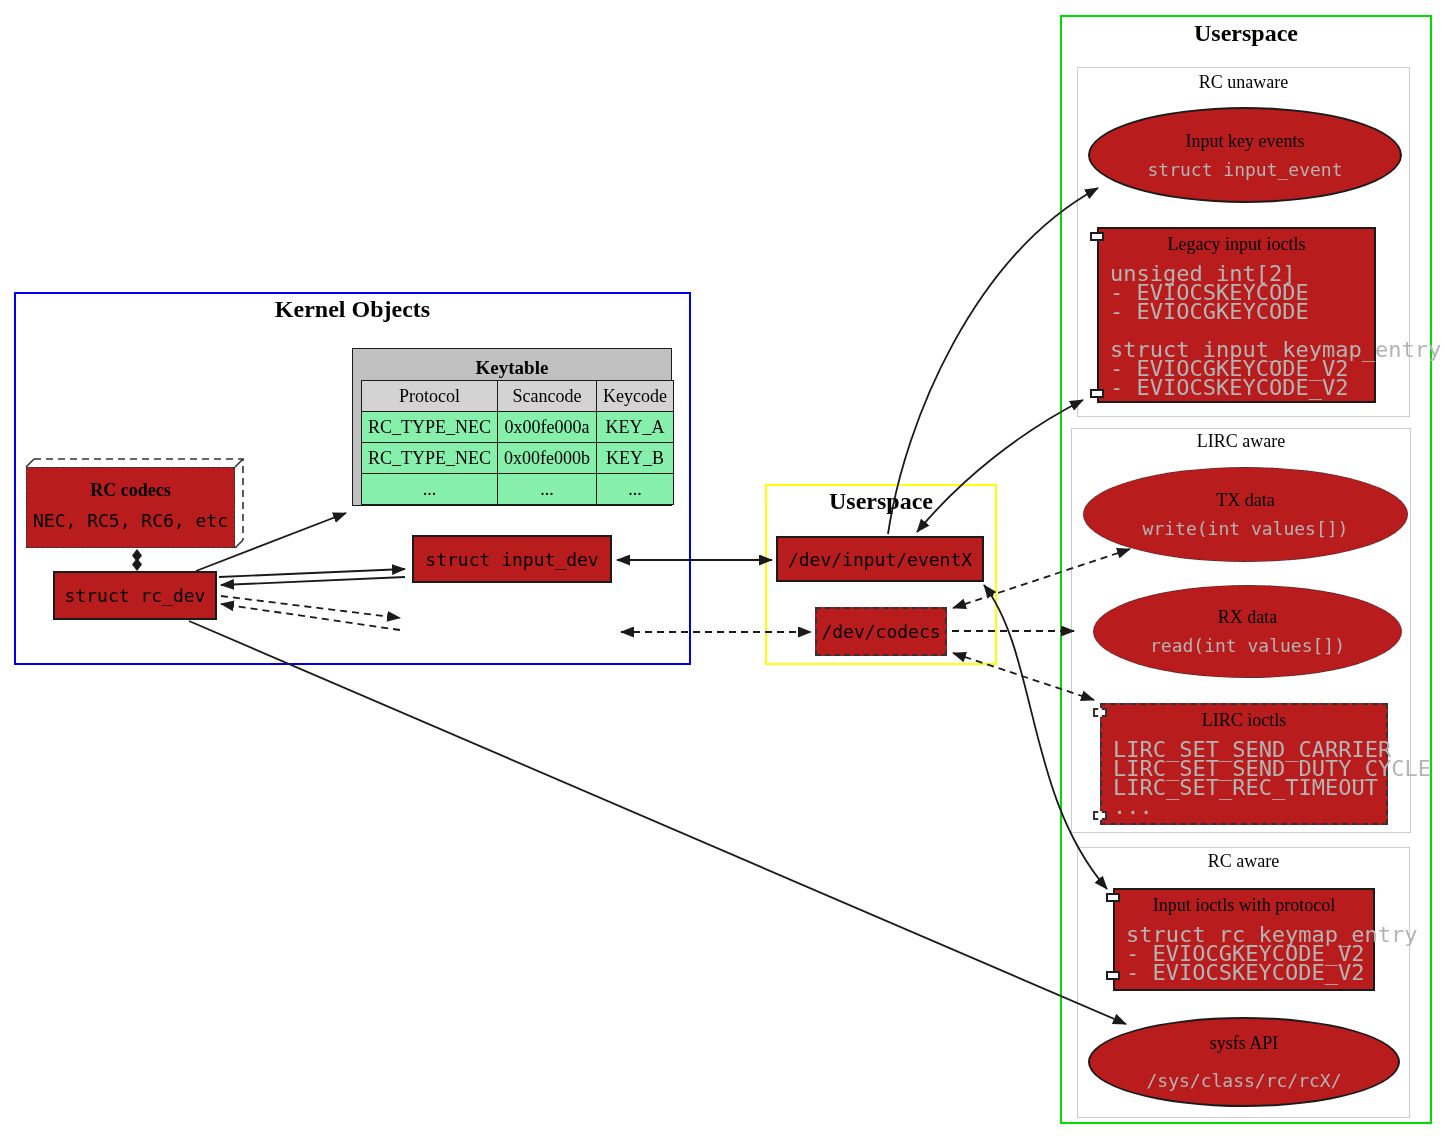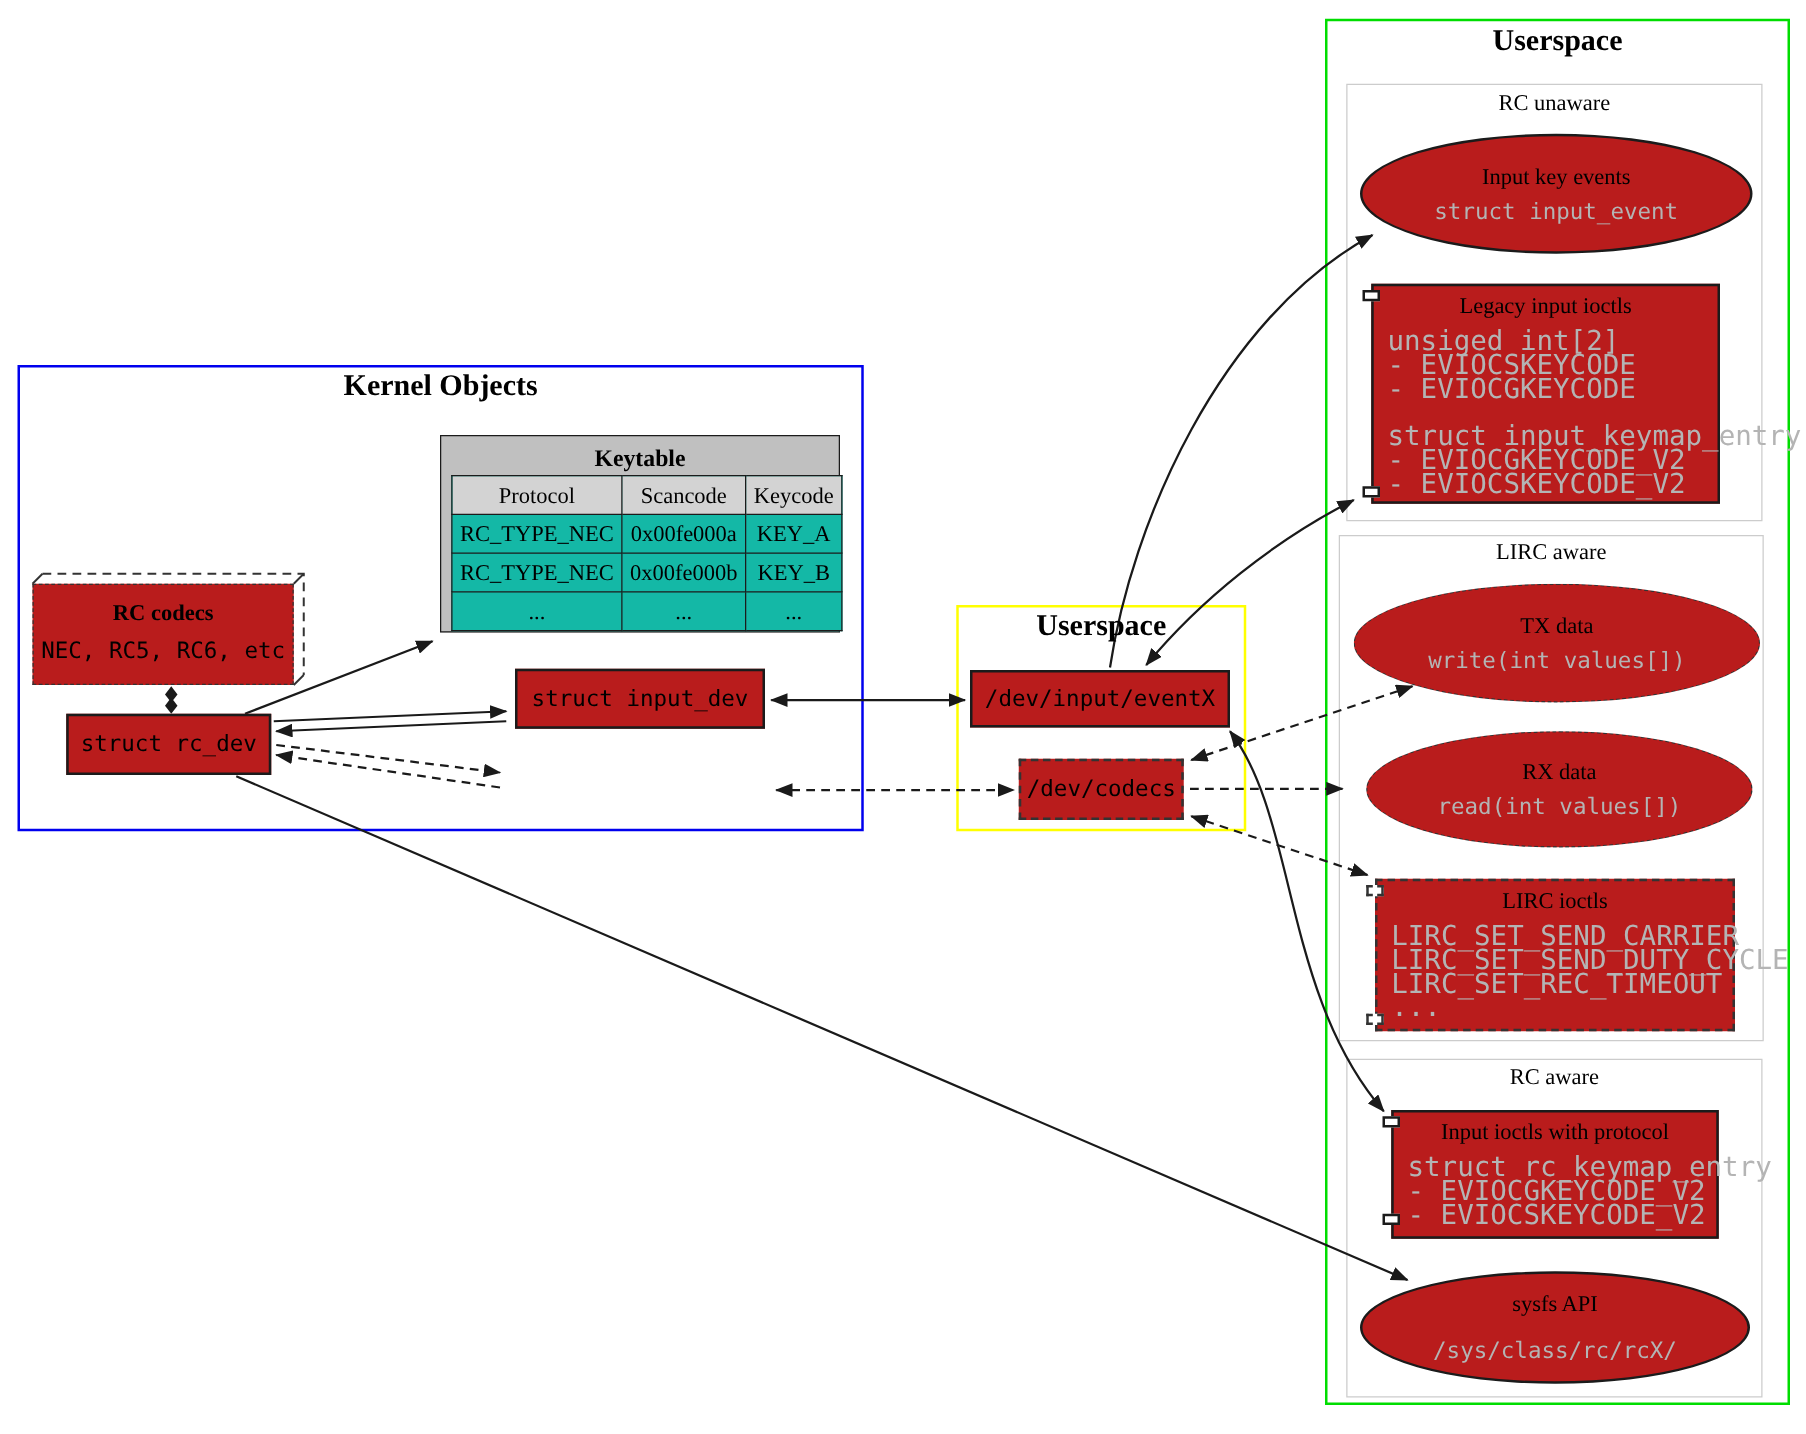--- a/index.html
+++ b/index.html
@@ -22,21 +22,21 @@
   .comp-title{text-align:center;font-size:18px;margin-top:5px;}
   .code-lines{margin-top:9px;padding-left:11px;}
   .code-line{min-height:19px;line-height:19px;font-family:"DejaVu Sans Mono", monospace;
              font-size:22px;white-space:pre;color:#b4b4b4;}
   .notch{position:absolute;width:14px;height:9px;background:#fff;border:2px solid #1b1b1b;
          left:-9px;z-index:4;box-sizing:border-box;}
   .notch.dashed-notch{border-style:dashed;border-color:#333;}
   
   .keytable{background:#c0c0c0;border:1px solid #1b1b1b;}
   .keytable-title{text-align:center;font-weight:bold;font-size:19px;padding-top:8px;height:29px;box-sizing:border-box;}
-  .keytable table{border-collapse:collapse;margin:2px 6px 8px 8px;background:#14b8a6;}
+  .keytable table{border-collapse:collapse;margin:2px 6px 8px 8px;background:#86efac;}
   .keytable th,.keytable td{border:1px solid #1b1b1b;font-size:18px;font-weight:normal;
                             text-align:center;padding:3px 6px;height:24px;}
   .keytable th{background:#d3d3d3;}
   .kt-col-protocol{width:120px;}
   .kt-col-scancode{width:86px;}
   .kt-col-keycode{width:64px;}
 </style>
 </head>
 <body>
 

